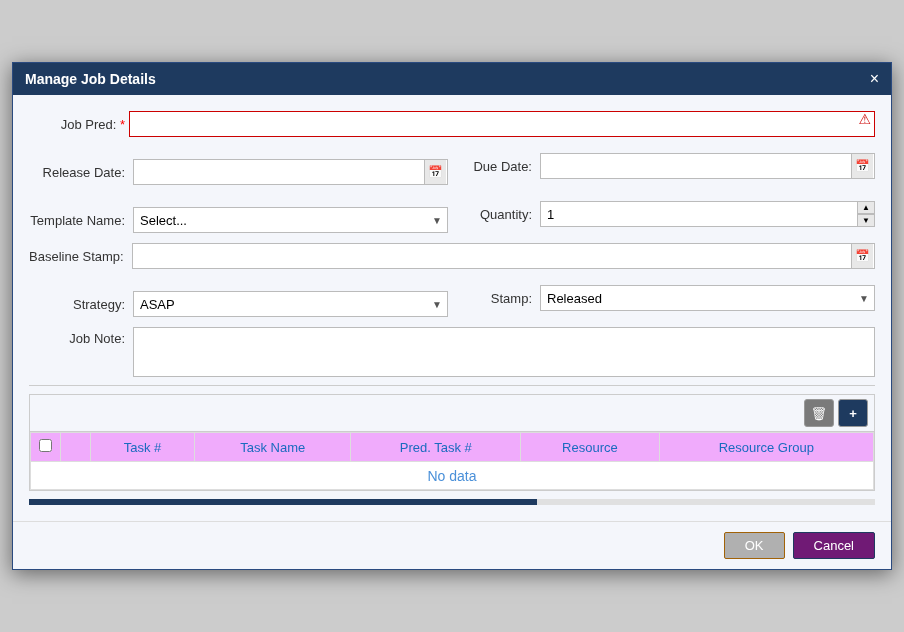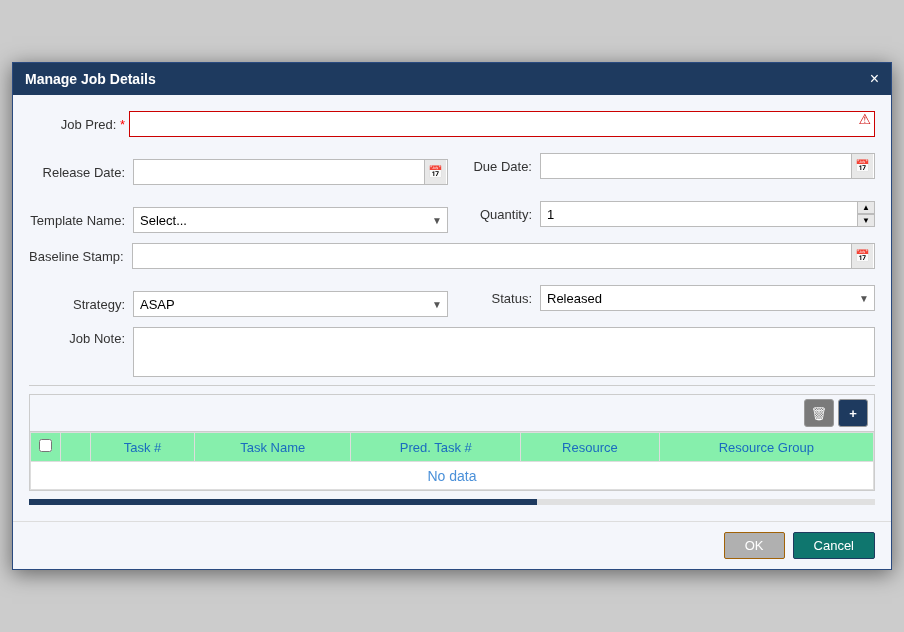--- a/index.html
+++ b/index.html
@@ -276,21 +276,21 @@
       font-size: 18px;
       font-weight: bold;
     }
 
     .data-table {
       width: 100%;
       border-collapse: collapse;
     }
 
     .data-table th {
-      background: #86efac;
+      background: #f0abfc;
       color: #1a6bbf;
       border: 1px solid #ddd;
       padding: 6px 8px;
       text-align: center;
       font-weight: normal;
     }
 
     .data-table td {
       border: 1px solid #ddd;
       padding: 4px 8px;
@@ -339,21 +339,21 @@
       background: #b0b0b0;
       color: #fff;
       border: 1px solid #a16207;
       padding: 5px 20px;
       cursor: pointer;
       font-size: 13px;
       border-radius: 2px;
     }
 
     .btn-cancel {
-      background: #0f766e;
+      background: #701a75;
       color: #fff;
       border: 1px solid #1e3a5f;
       padding: 5px 20px;
       cursor: pointer;
       font-size: 13px;
       border-radius: 2px;
     }
 
     .col-left-full {
       flex: 1;
@@ -441,21 +441,21 @@
         <div class="select-wrapper col-left-full">
           <select style="width:100%;">
             <option>ASAP</option>
             <option>ALAP</option>
             <option>Manual</option>
           </select>
           <span class="select-arrow">▼</span>
         </div>
       </div>
       <div class="form-col-right">
-        <div class="right-label">Status:</div>
+        <div class="right-label">Stamp:</div>
         <div class="select-wrapper col-right-full">
           <select style="width:100%;">
             <option>Released</option>
             <option>Open</option>
             <option>Closed</option>
             <option>On Hold</option>
           </select>
           <span class="select-arrow">▼</span>
         </div>
       </div>

